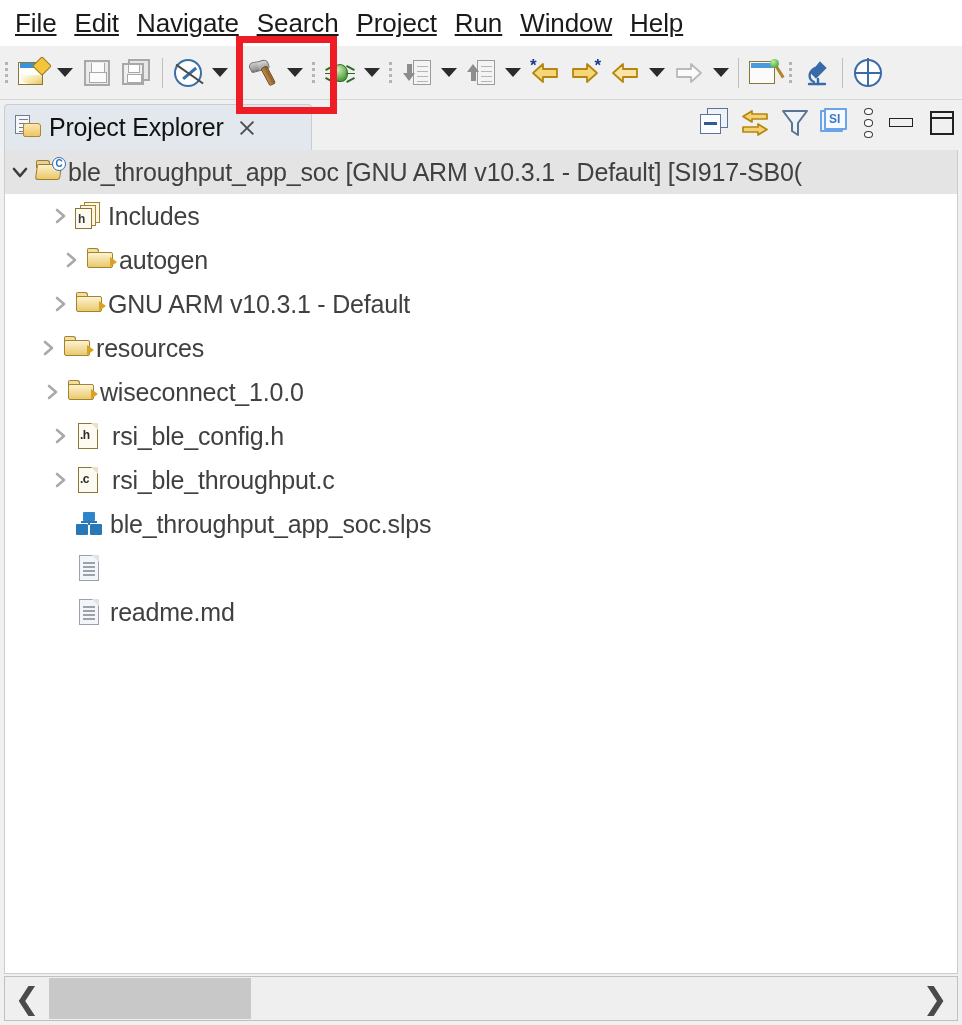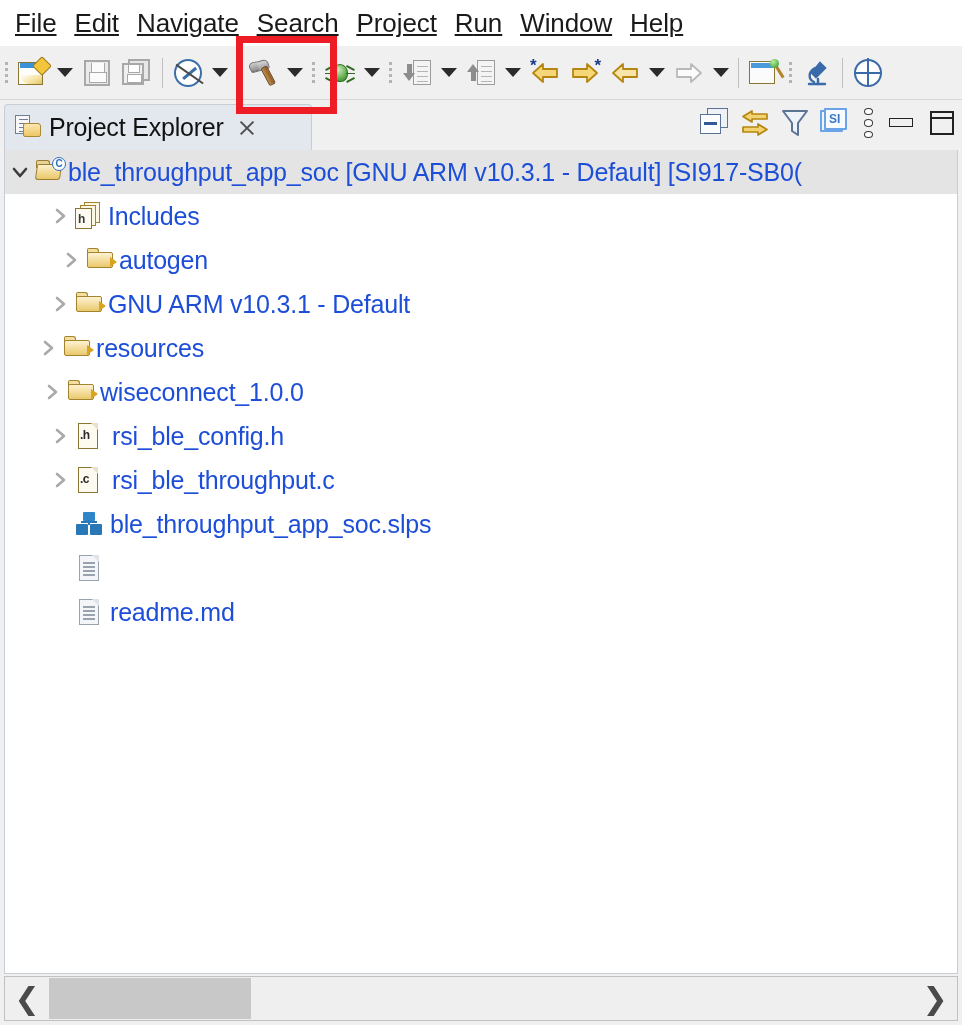--- a/index.html
+++ b/index.html
@@ -326,21 +326,21 @@
     height: 44px; display: flex; align-items: center;
     white-space: nowrap; position: relative;
   }
   .row.selected { background: #e4e4e4; }
   .twisty {
     width: 30px; height: 44px; flex: none;
     display: flex; align-items: center; justify-content: center;
   }
   .twisty svg { display:block; }
   .row-label {
-    font-size: 25px; color: #1d4ed8; letter-spacing: -0.2px;
+    font-size: 25px; color: #404040; letter-spacing: -0.2px;
     line-height: 30px;
   }
   .row-ico { width: 30px; height: 30px; flex:none; position:relative; margin-right:3px; }
 
   
   .ic-proj .fold {
     position:absolute; left:1px; top:7px; width:25px; height:16px;
     background: linear-gradient(180deg,#fdf0cc,#e9c868);
     border:1.5px solid #9c7c2c; border-radius:2px 2px 3px 3px;
     transform: skewX(-8deg);

